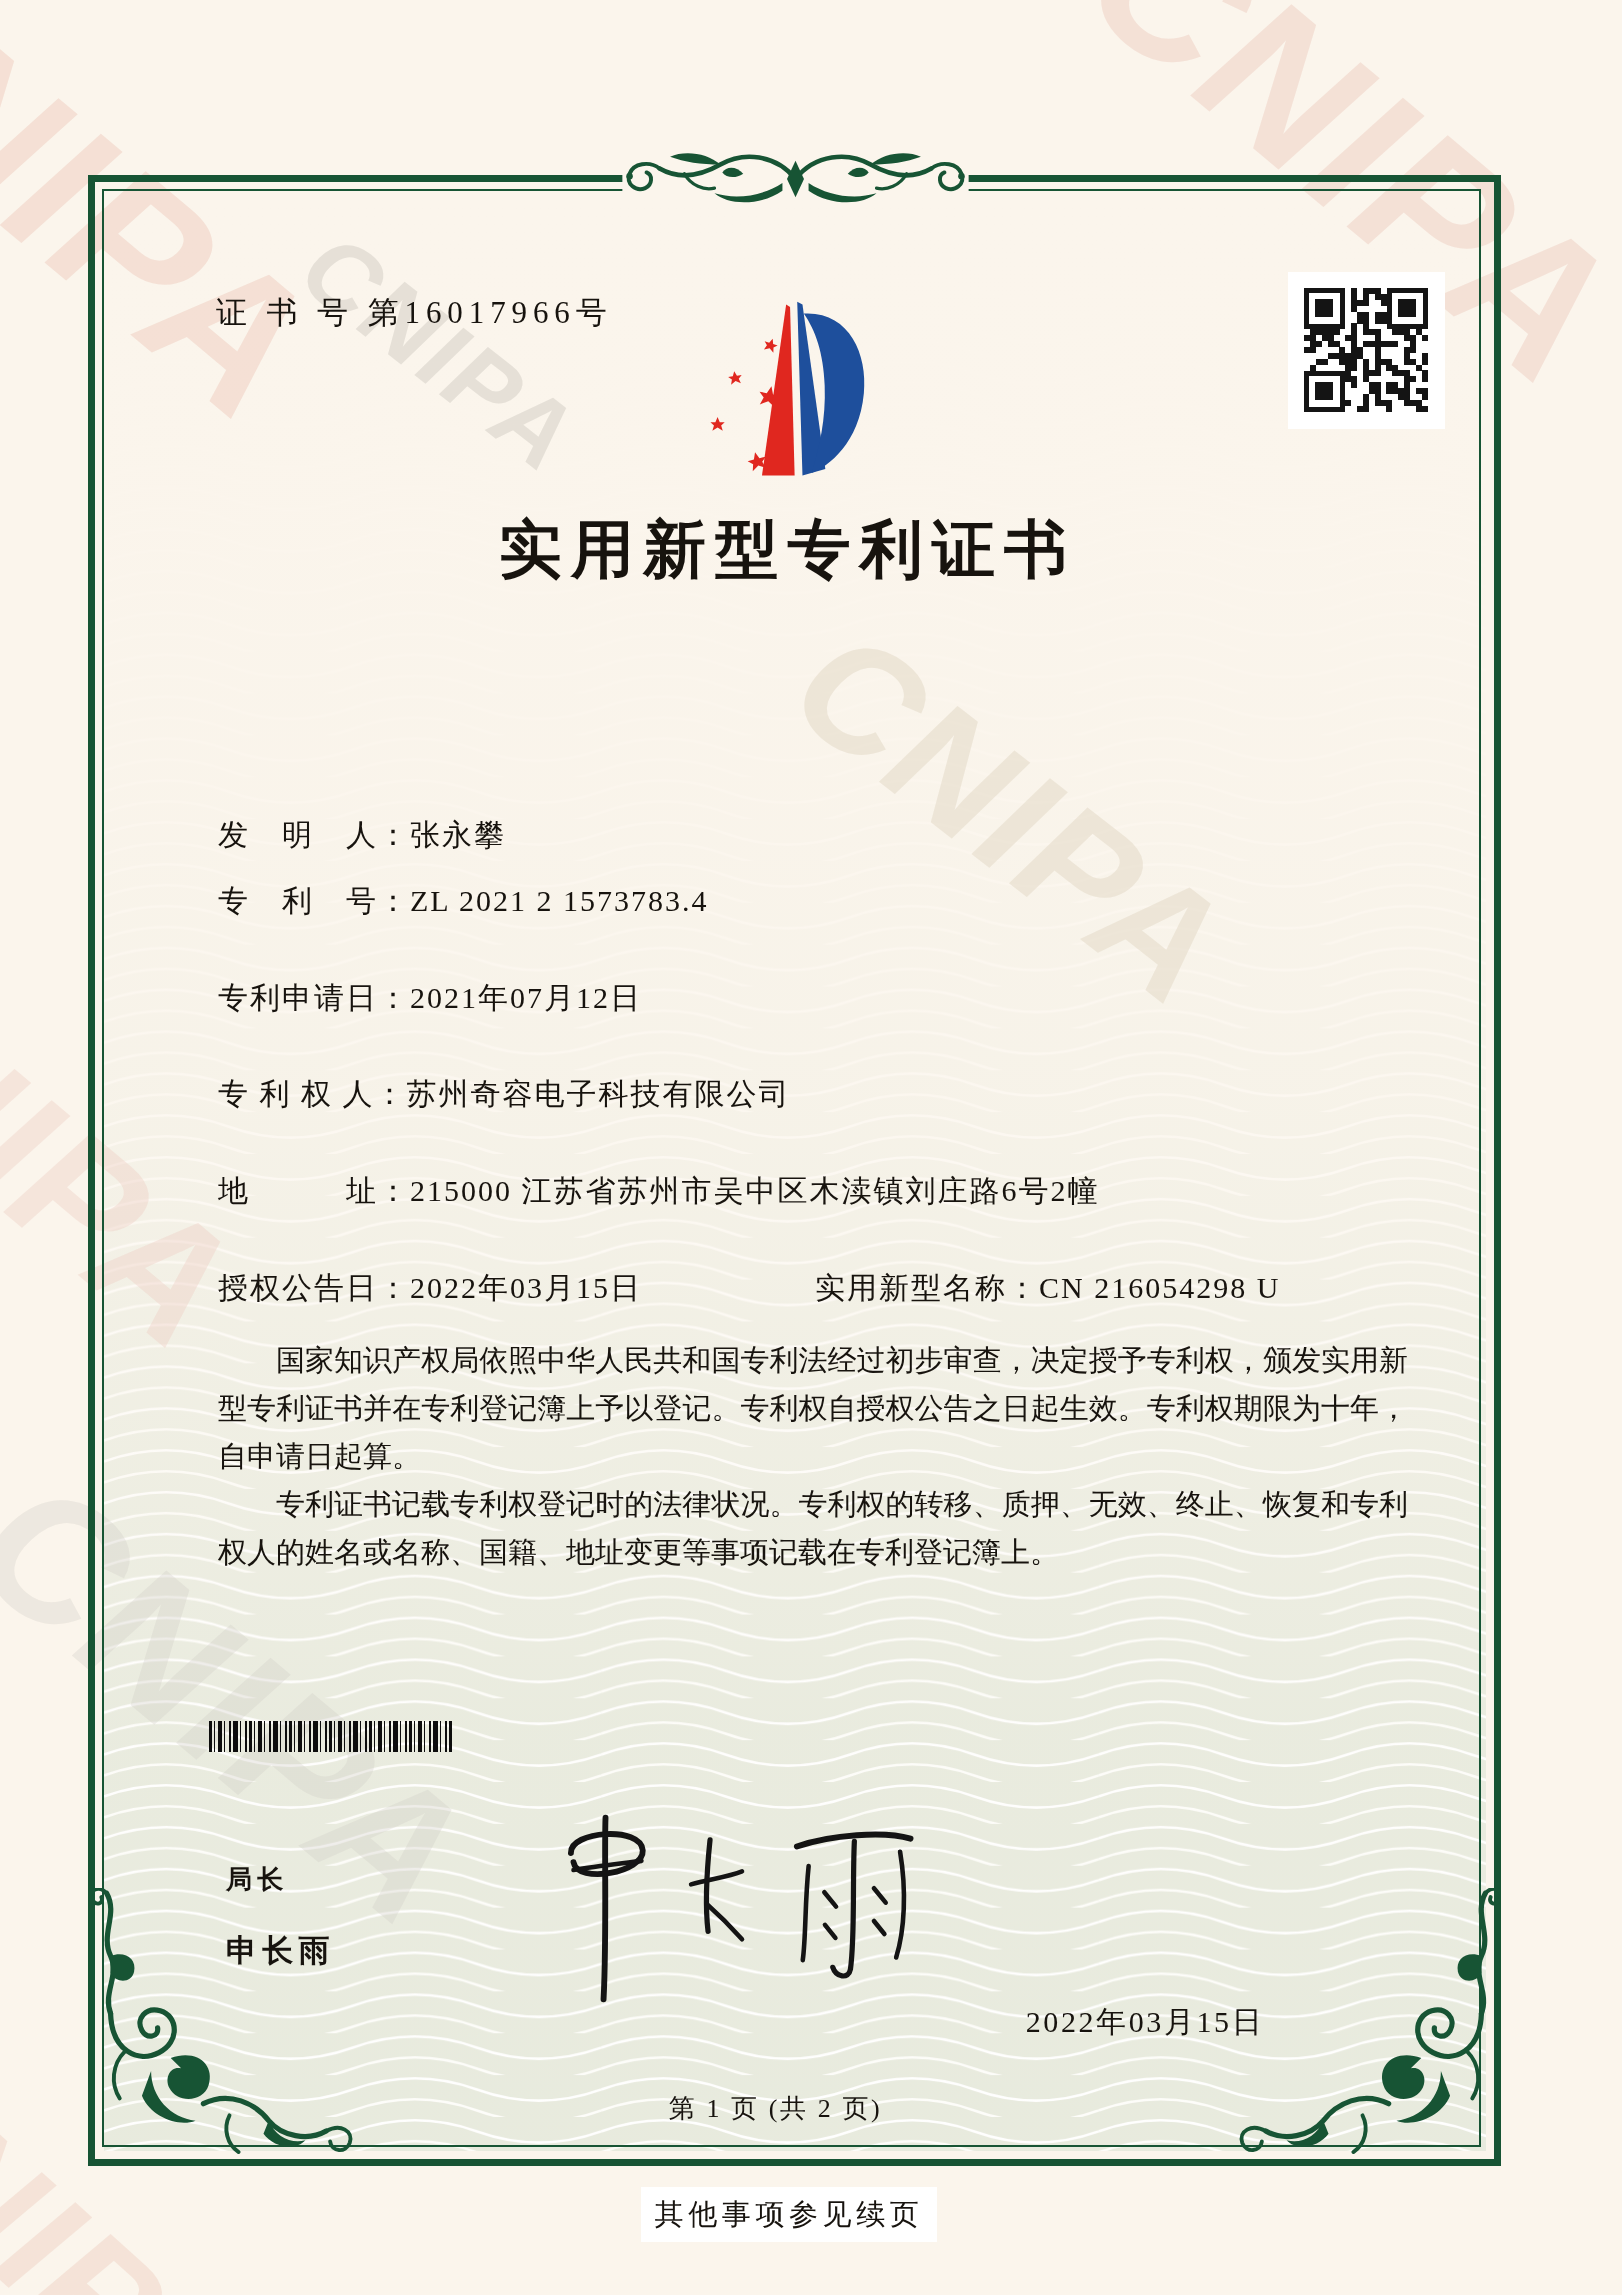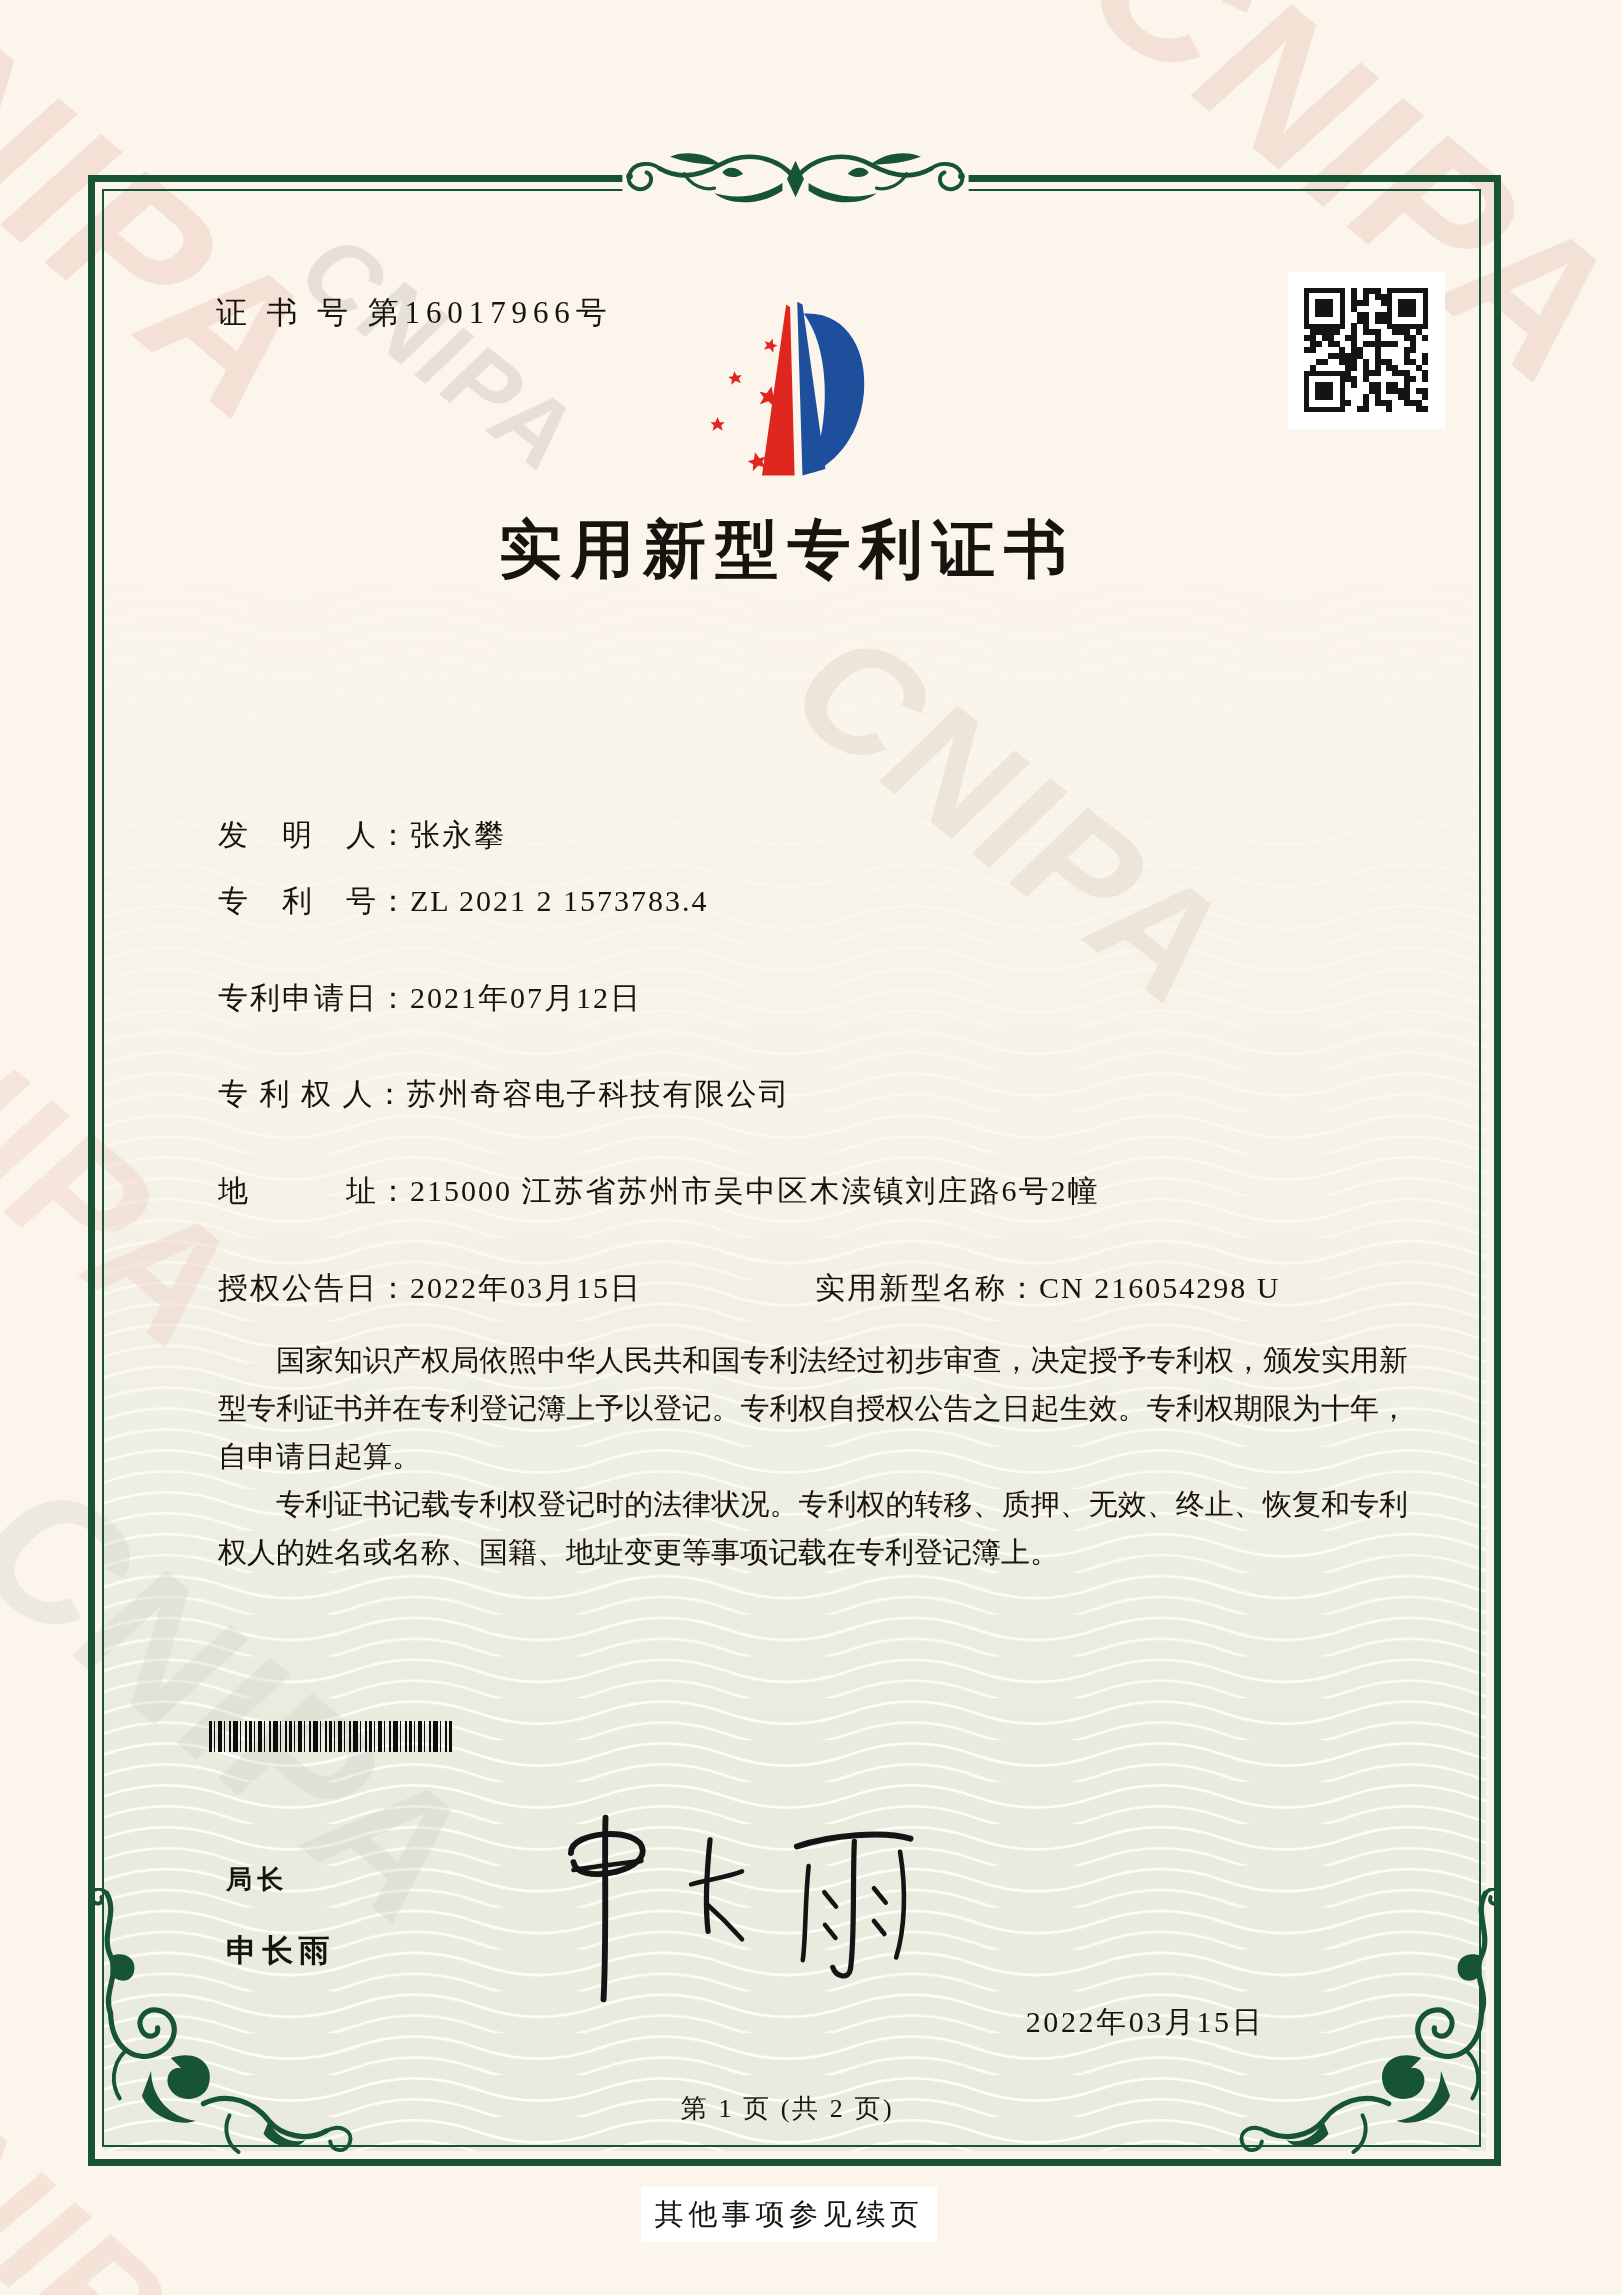--- a/index.html
+++ b/index.html
@@ -37,21 +37,21 @@
   .barcode{left:209px; top:1721px; width:243px; height:31px;
     background:repeating-linear-gradient(90deg,
       #0d0d0d 0 2.6px, rgba(0,0,0,0) 2.6px 4.6px, #0d0d0d 4.6px 5.9px, rgba(0,0,0,0) 5.9px 9.2px,
       #0d0d0d 9.2px 13px, rgba(0,0,0,0) 13px 15px, #0d0d0d 15px 16.4px, rgba(0,0,0,0) 16.4px 19.6px,
       #0d0d0d 19.6px 21.6px, rgba(0,0,0,0) 21.6px 23.6px, #0d0d0d 23.6px 29px, rgba(0,0,0,0) 29px 31px,
       #0d0d0d 31px 32px, rgba(0,0,0,0) 32px 36px, #0d0d0d 36px 38px, rgba(0,0,0,0) 38px 40px);}
   .hei{font-family:"Liberation Sans","DejaVu Sans",sans-serif; font-weight:600;}
   .comm-title{left:226px; top:1862px; font-size:26px; letter-spacing:5.2px;}
   .comm-name{left:226px; top:1930px; font-size:31px; letter-spacing:5.2px;}
   .issue-date{left:916px; top:2002px; width:458px; text-align:center; font-size:30px; letter-spacing:2.6px;}
-  .page-info{left:88px; top:2091px; width:1399px; text-align:center; font-size:26px; letter-spacing:2.6px;}
+  .page-info{left:76px; top:2091px; width:1399px; text-align:center; font-size:26px; letter-spacing:2.6px;}
   .cont-box{left:641px; top:2187px; width:296px; height:55px; background:#ffffff;
     text-align:center; line-height:55px; font-size:29px; letter-spacing:4.6px;}
   
   .qr-box{position:absolute; left:1288px; top:272px; width:157px; height:157px; background:#ffffff; z-index:4;}
   .qr-grid{position:absolute; left:16.4px; top:16.4px; width:124px; height:124px;}
   .qr-grid i{position:absolute; width:5.9px; height:5.9px; background:#141414;}
   .qf{position:absolute; width:41px; height:41px; box-sizing:border-box; border:5.9px solid #141414; background:#fff;}
   .qf::after{content:''; position:absolute; left:5.9px; top:5.9px; width:17.7px; height:17.7px; background:#141414;}
 </style>
 </head>

